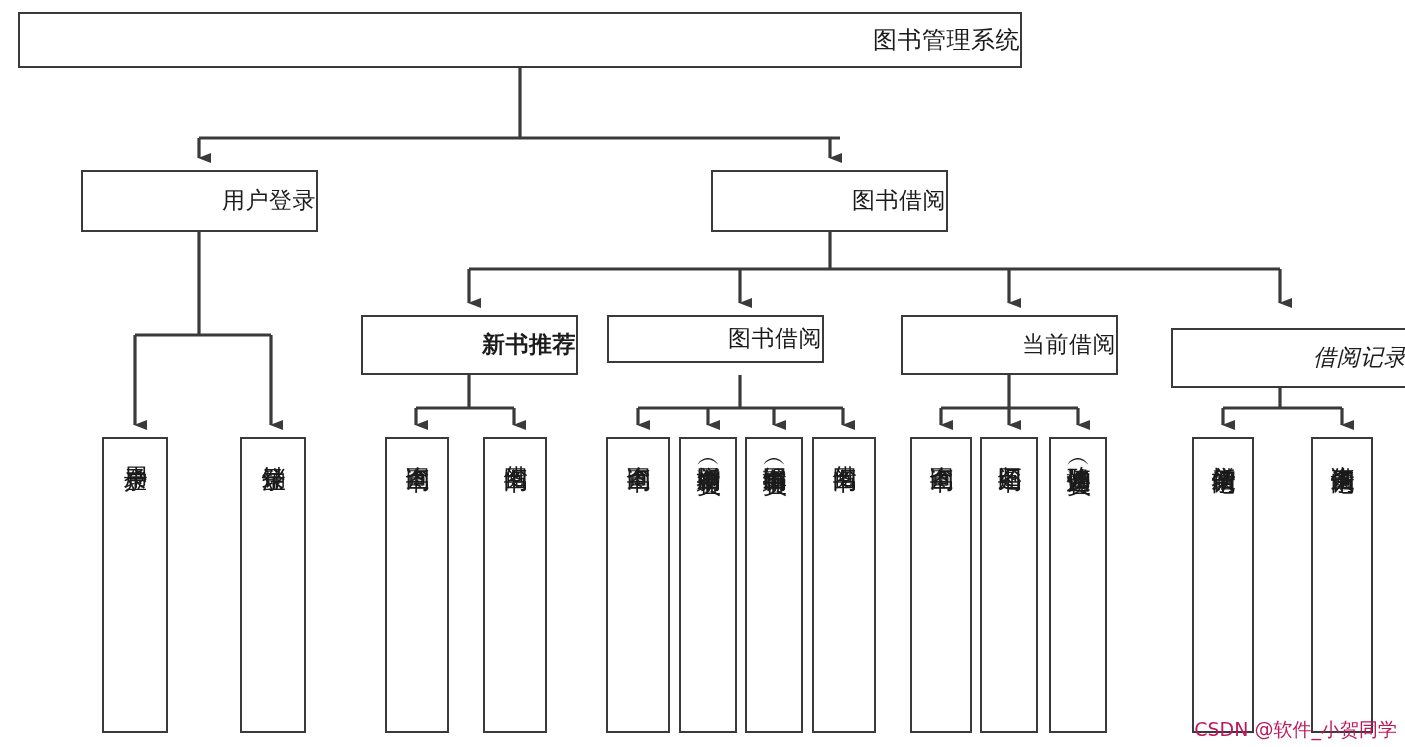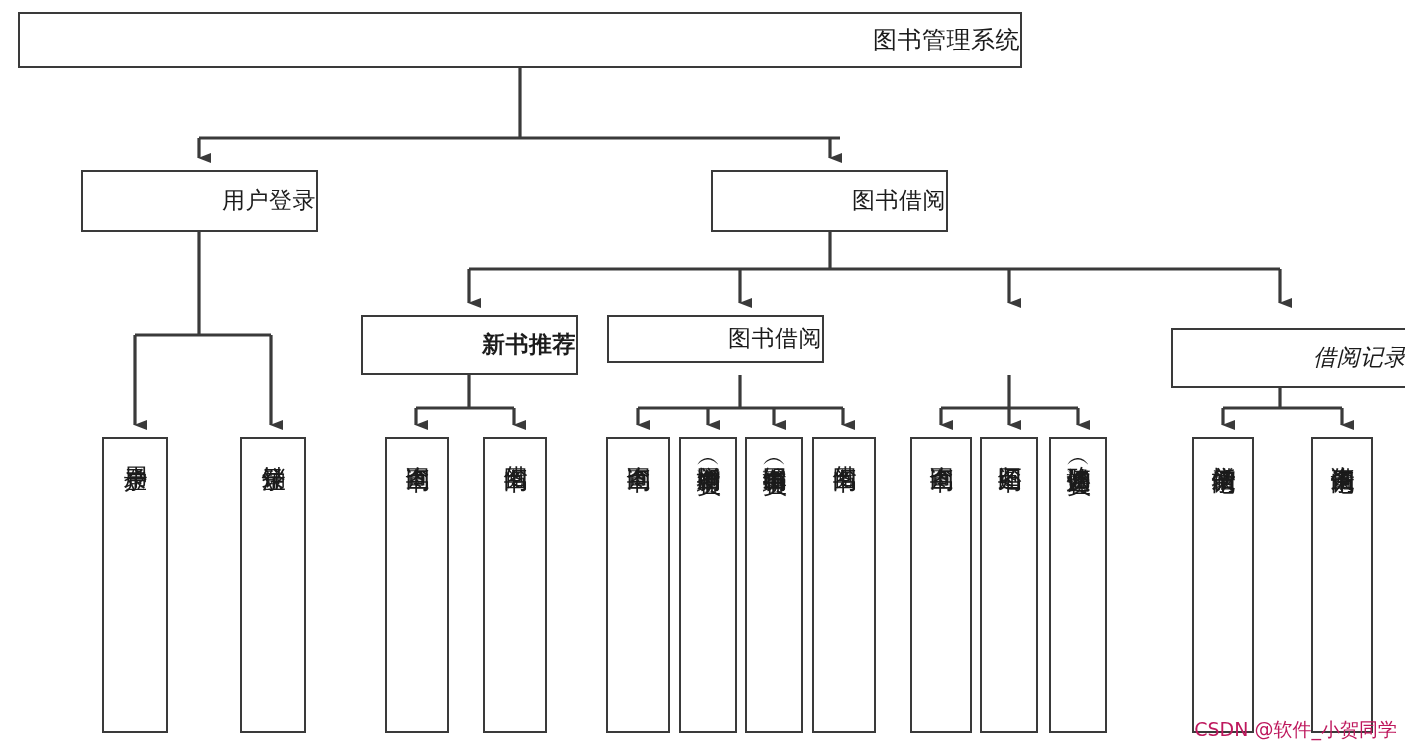--- a/index.html
+++ b/index.html
@@ -127,20 +127,23 @@
   <div class="node h" style="left:711px;top:170px;width:237px;height:62px;">
     <span class="lbl">图书借阅</span>
   </div>
 
   <div class="node h" style="left:361px;top:315px;width:217px;height:60px;font-weight:bold;">
     <span class="lbl">新书推荐</span>
   </div>
   <div class="node h" style="left:607px;top:315px;width:217px;height:48px;padding-left:16px;">
     <span class="lbl">图书借阅</span>
   </div>
+  <div class="node h" style="left:901px;top:315px;width:217px;height:60px;">
+    <span class="lbl">当前借阅</span>
+  </div>
   <div class="node h" style="left:1171px;top:328px;width:238px;height:60px;font-style:italic;">
     <span class="lbl">借阅记录</span>
   </div>
 
   <div class="node v" style="left:102px;top:437px;width:66px;height:296px;">
     <span class="lbl">用户登录</span>
   </div>
   <div class="node v" style="left:240px;top:437px;width:66px;height:296px;">
     <span class="lbl">注销登录</span>
   </div>

